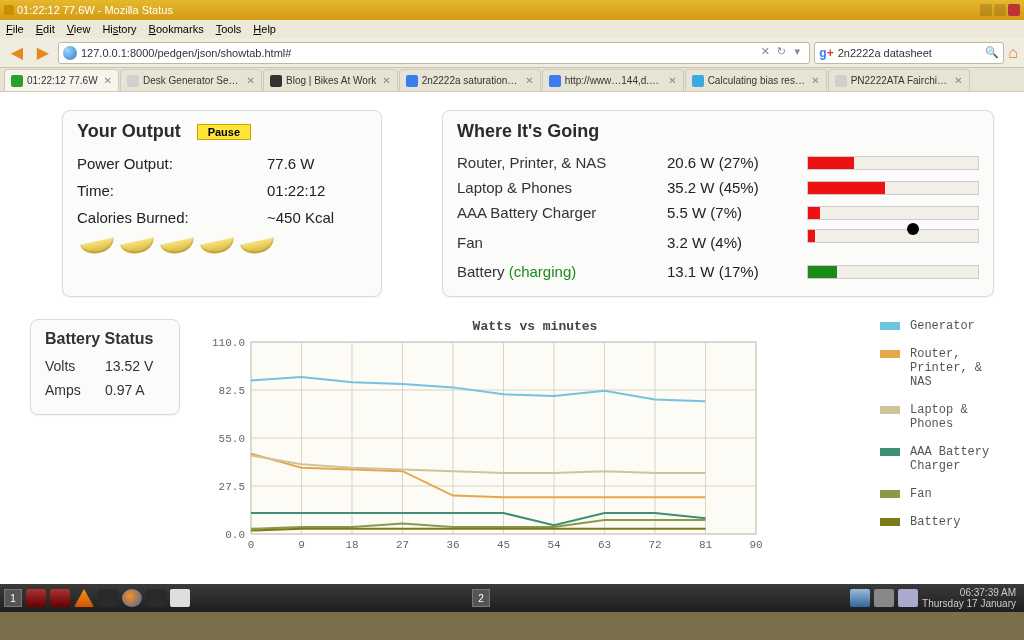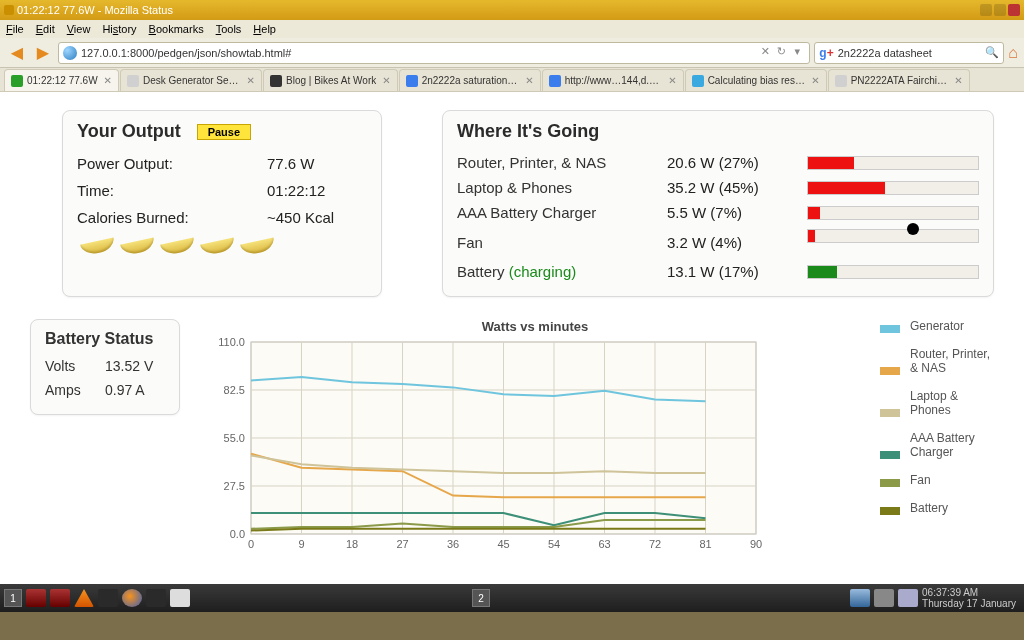--- a/index.html
+++ b/index.html
@@ -45,33 +45,33 @@
   .bar-track{height:14px;border:1px solid #ccc;background:#f1efe8;}
   .bar-fill{height:100%;}
   .charging{color:#1a8a1a;}
   .slider-dot{width:12px;height:12px;border-radius:50%;background:#000;position:relative;left:100px;top:-20px;}
   
   .row2{display:flex;gap:26px;margin-top:22px;}
   .status-panel{width:150px;align-self:flex-start;}
   .status-panel h3{font-size:16px;font-weight:bold;margin-bottom:6px;}
   .skv{display:flex;padding:4px 0;font-size:14px;}
   .skv .k{width:60px;} 
-  .chart-wrap{flex:1;display:flex;}
+  .chart-wrap{flex:1;display:flex;font-family:Liberation Mono, monospace;}
   .svgbox{flex:1;}
   .chart-title{text-align:center;font-size:13px;color:#444;font-weight:bold;margin-bottom:2px;}
   svg{font-family:inherit;}
   .legend{width:130px;padding-left:16px;font-size:12px;color:#555;}
-  .legend .li{display:flex;align-items:flex-end;gap:10px;margin-bottom:14px;}
+  .legend .li{display:flex;align-items:flex-start;gap:10px;margin-bottom:14px;}
   .legend .sw{width:20px;height:8px;margin-top:3px;flex:none;}
   
   .taskbar{height:28px;background:linear-gradient(#3a3a3a,#1e1e1e);display:flex;align-items:center;color:#ccc;font-size:10px;padding:0 4px;}
   .pager{width:18px;height:18px;background:#555;border:1px solid #777;color:#fff;display:flex;align-items:center;justify-content:center;margin-right:4px;font-size:10px;}
   .tb-ico{width:20px;height:18px;border-radius:2px;margin-right:4px;}
   .tb-spacer{flex:1;}
-  .clock{text-align:left;line-height:11px;font-size:10px;padding-right:4px;}
+  .clock{text-align:right;line-height:11px;font-size:10px;padding-right:4px;}
 </style>
 </head>
 <body>
 
 <div class="titlebar">
   <span class="wm-btn" style="background:#c98f00;border-radius:2px;"></span>
   <span>01:22:12 77.6W - Mozilla Status</span>
   <span class="spacer"></span>
   <span class="right-btn"></span>
   <span class="right-btn"></span>

